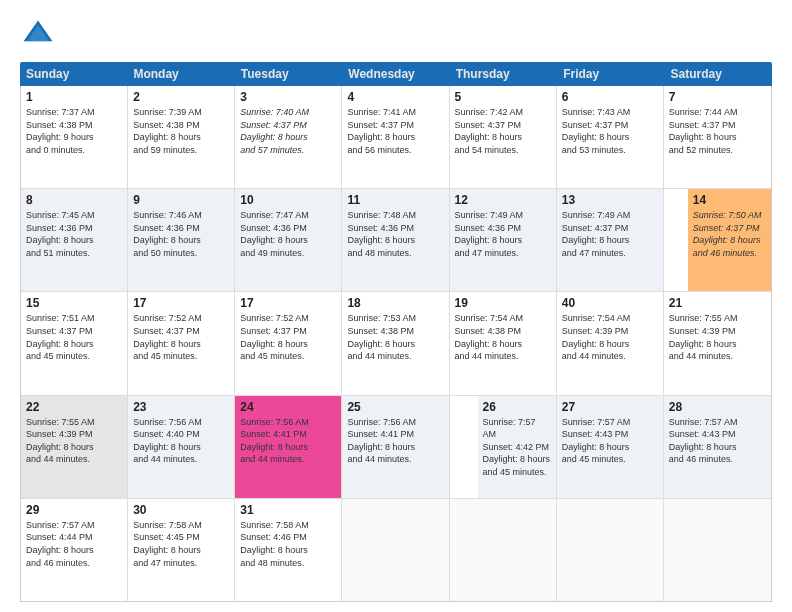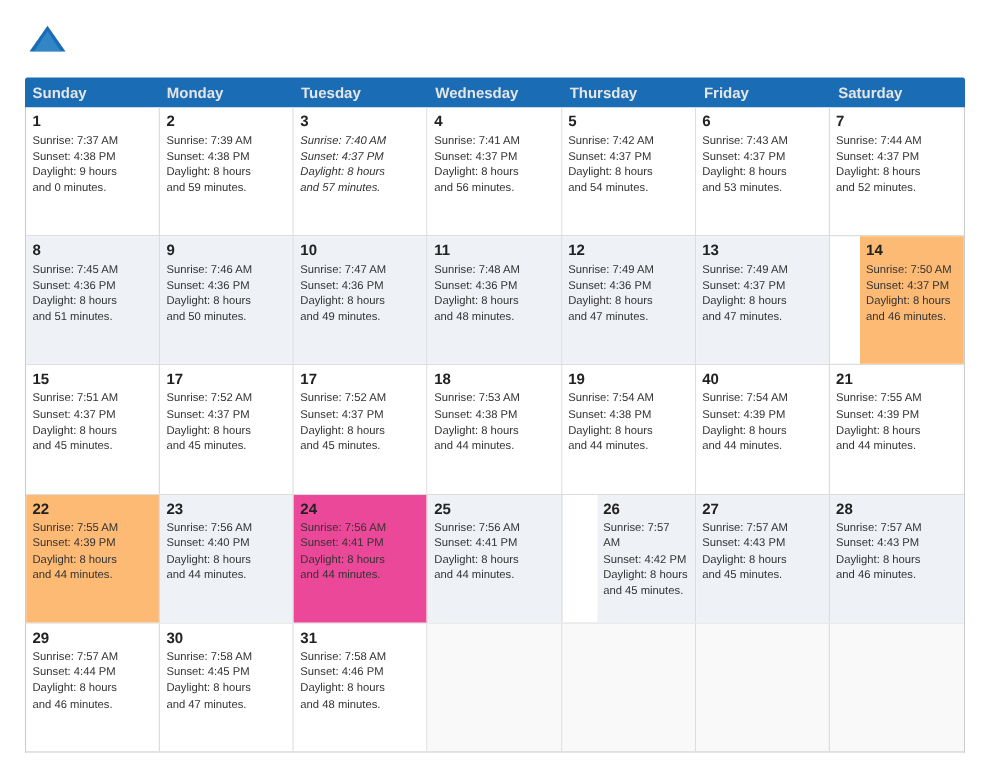--- a/index.html
+++ b/index.html
@@ -241,21 +241,21 @@
           </div>
           <div class="cal-cell alt-row" style="background: rgb(238, 242, 247);">
             <span class="day-num">13</span>
             <div class="day-info" style="white-space: pre-line;">Sunrise: 7:49 AM
 Sunset: 4:37 PM
 Daylight: 8 hours
 and 47 minutes.</div>
           </div>
           <div class="cal-cell alt-row" style="background: #fdba74; margin-left: 24px;">
             <span class="day-num">14</span>
-            <div class="day-info" style="white-space: pre-line;">Sunrise: 7:50 AM
+            <div class="day-info" style="white-space: pre-line; font-style: italic;">Sunrise: 7:50 AM
 Sunset: 4:37 PM
 Daylight: 8 hours
 and 46 minutes.</div>
           </div>
         </div>
         <div class="cal-row">
           <div class="cal-cell">
             <span class="day-num">15</span>
             <div class="day-info" style="white-space: pre-line;">Sunrise: 7:51 AM
 Sunset: 4:37 PM
@@ -299,21 +299,21 @@
           </div>
           <div class="cal-cell">
             <span class="day-num">21</span>
             <div class="day-info" style="white-space: pre-line;">Sunrise: 7:55 AM
 Sunset: 4:39 PM
 Daylight: 8 hours
 and 44 minutes.</div>
           </div>
         </div>
         <div class="cal-row">
-          <div class="cal-cell alt-row" style="background: #fdba74;">
+          <div class="cal-cell alt-row" style="background: #e5e5e5;">
             <span class="day-num">22</span>
             <div class="day-info" style="white-space: pre-line;">Sunrise: 7:55 AM
 Sunset: 4:39 PM
 Daylight: 8 hours
 and 44 minutes.</div>
           </div>
           <div class="cal-cell alt-row" style="background: rgb(238, 242, 247);">
             <span class="day-num">23</span>
             <div class="day-info" style="white-space: pre-line;">Sunrise: 7:56 AM
 Sunset: 4:40 PM

